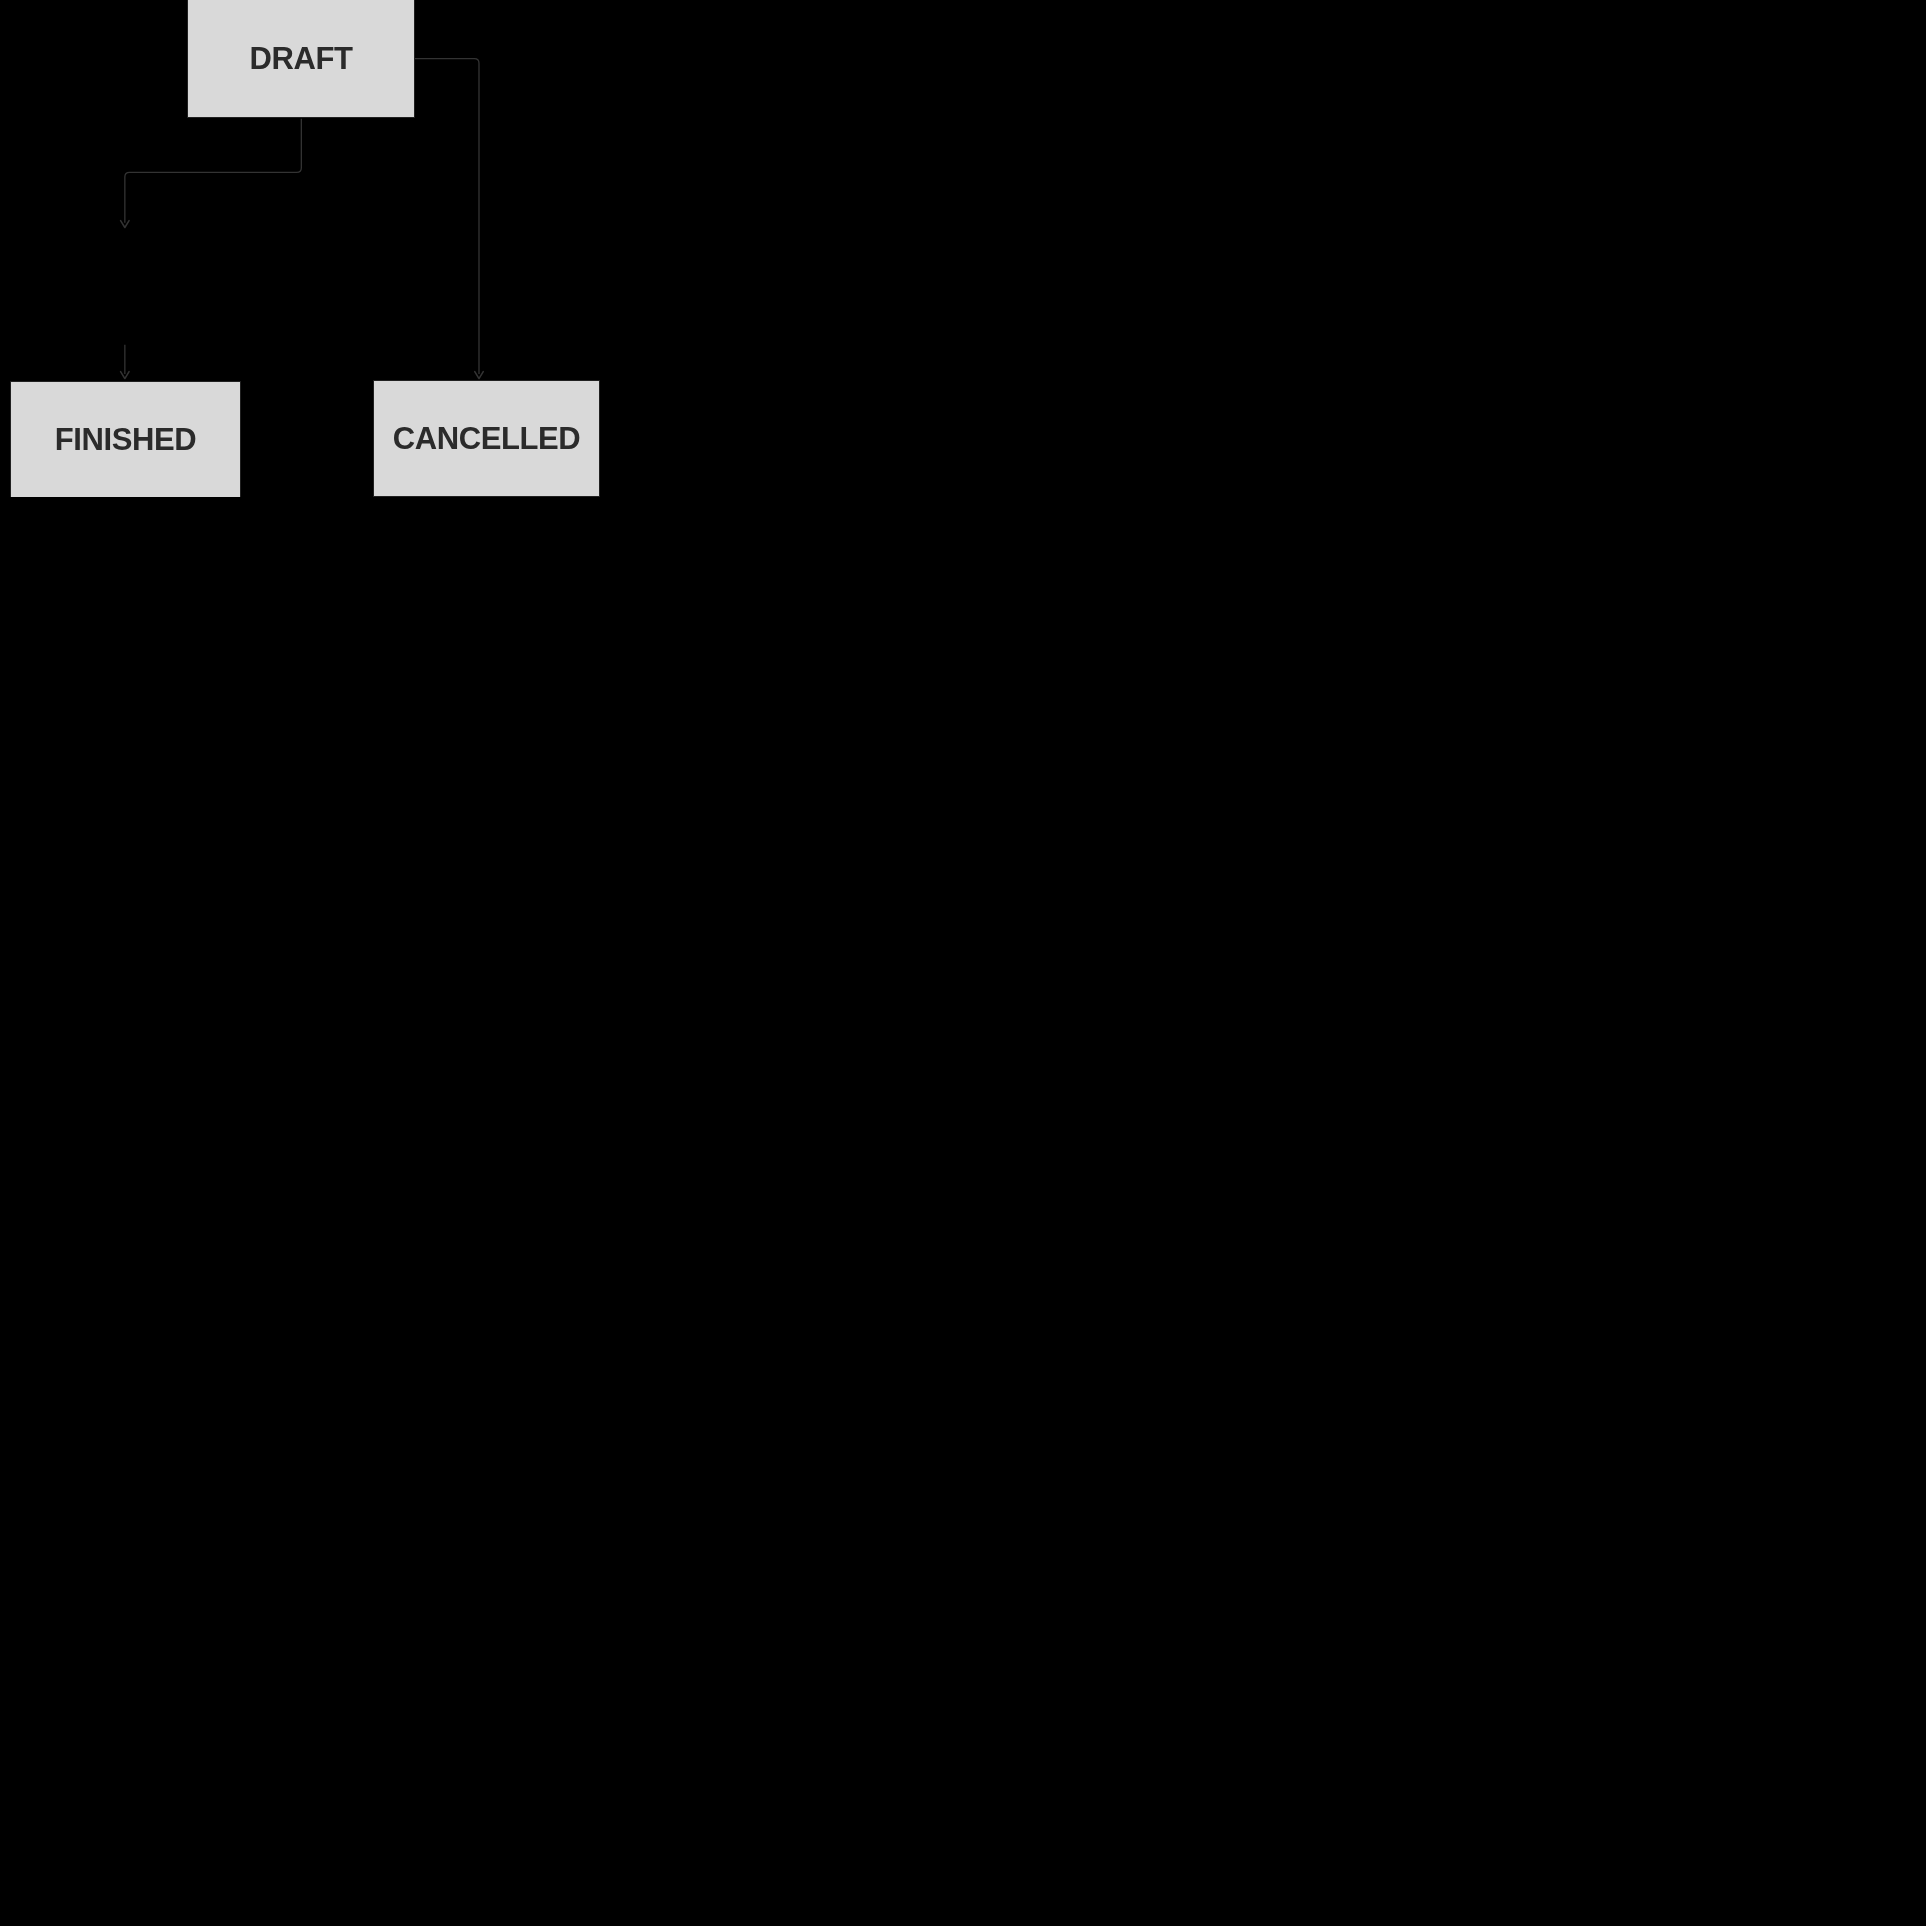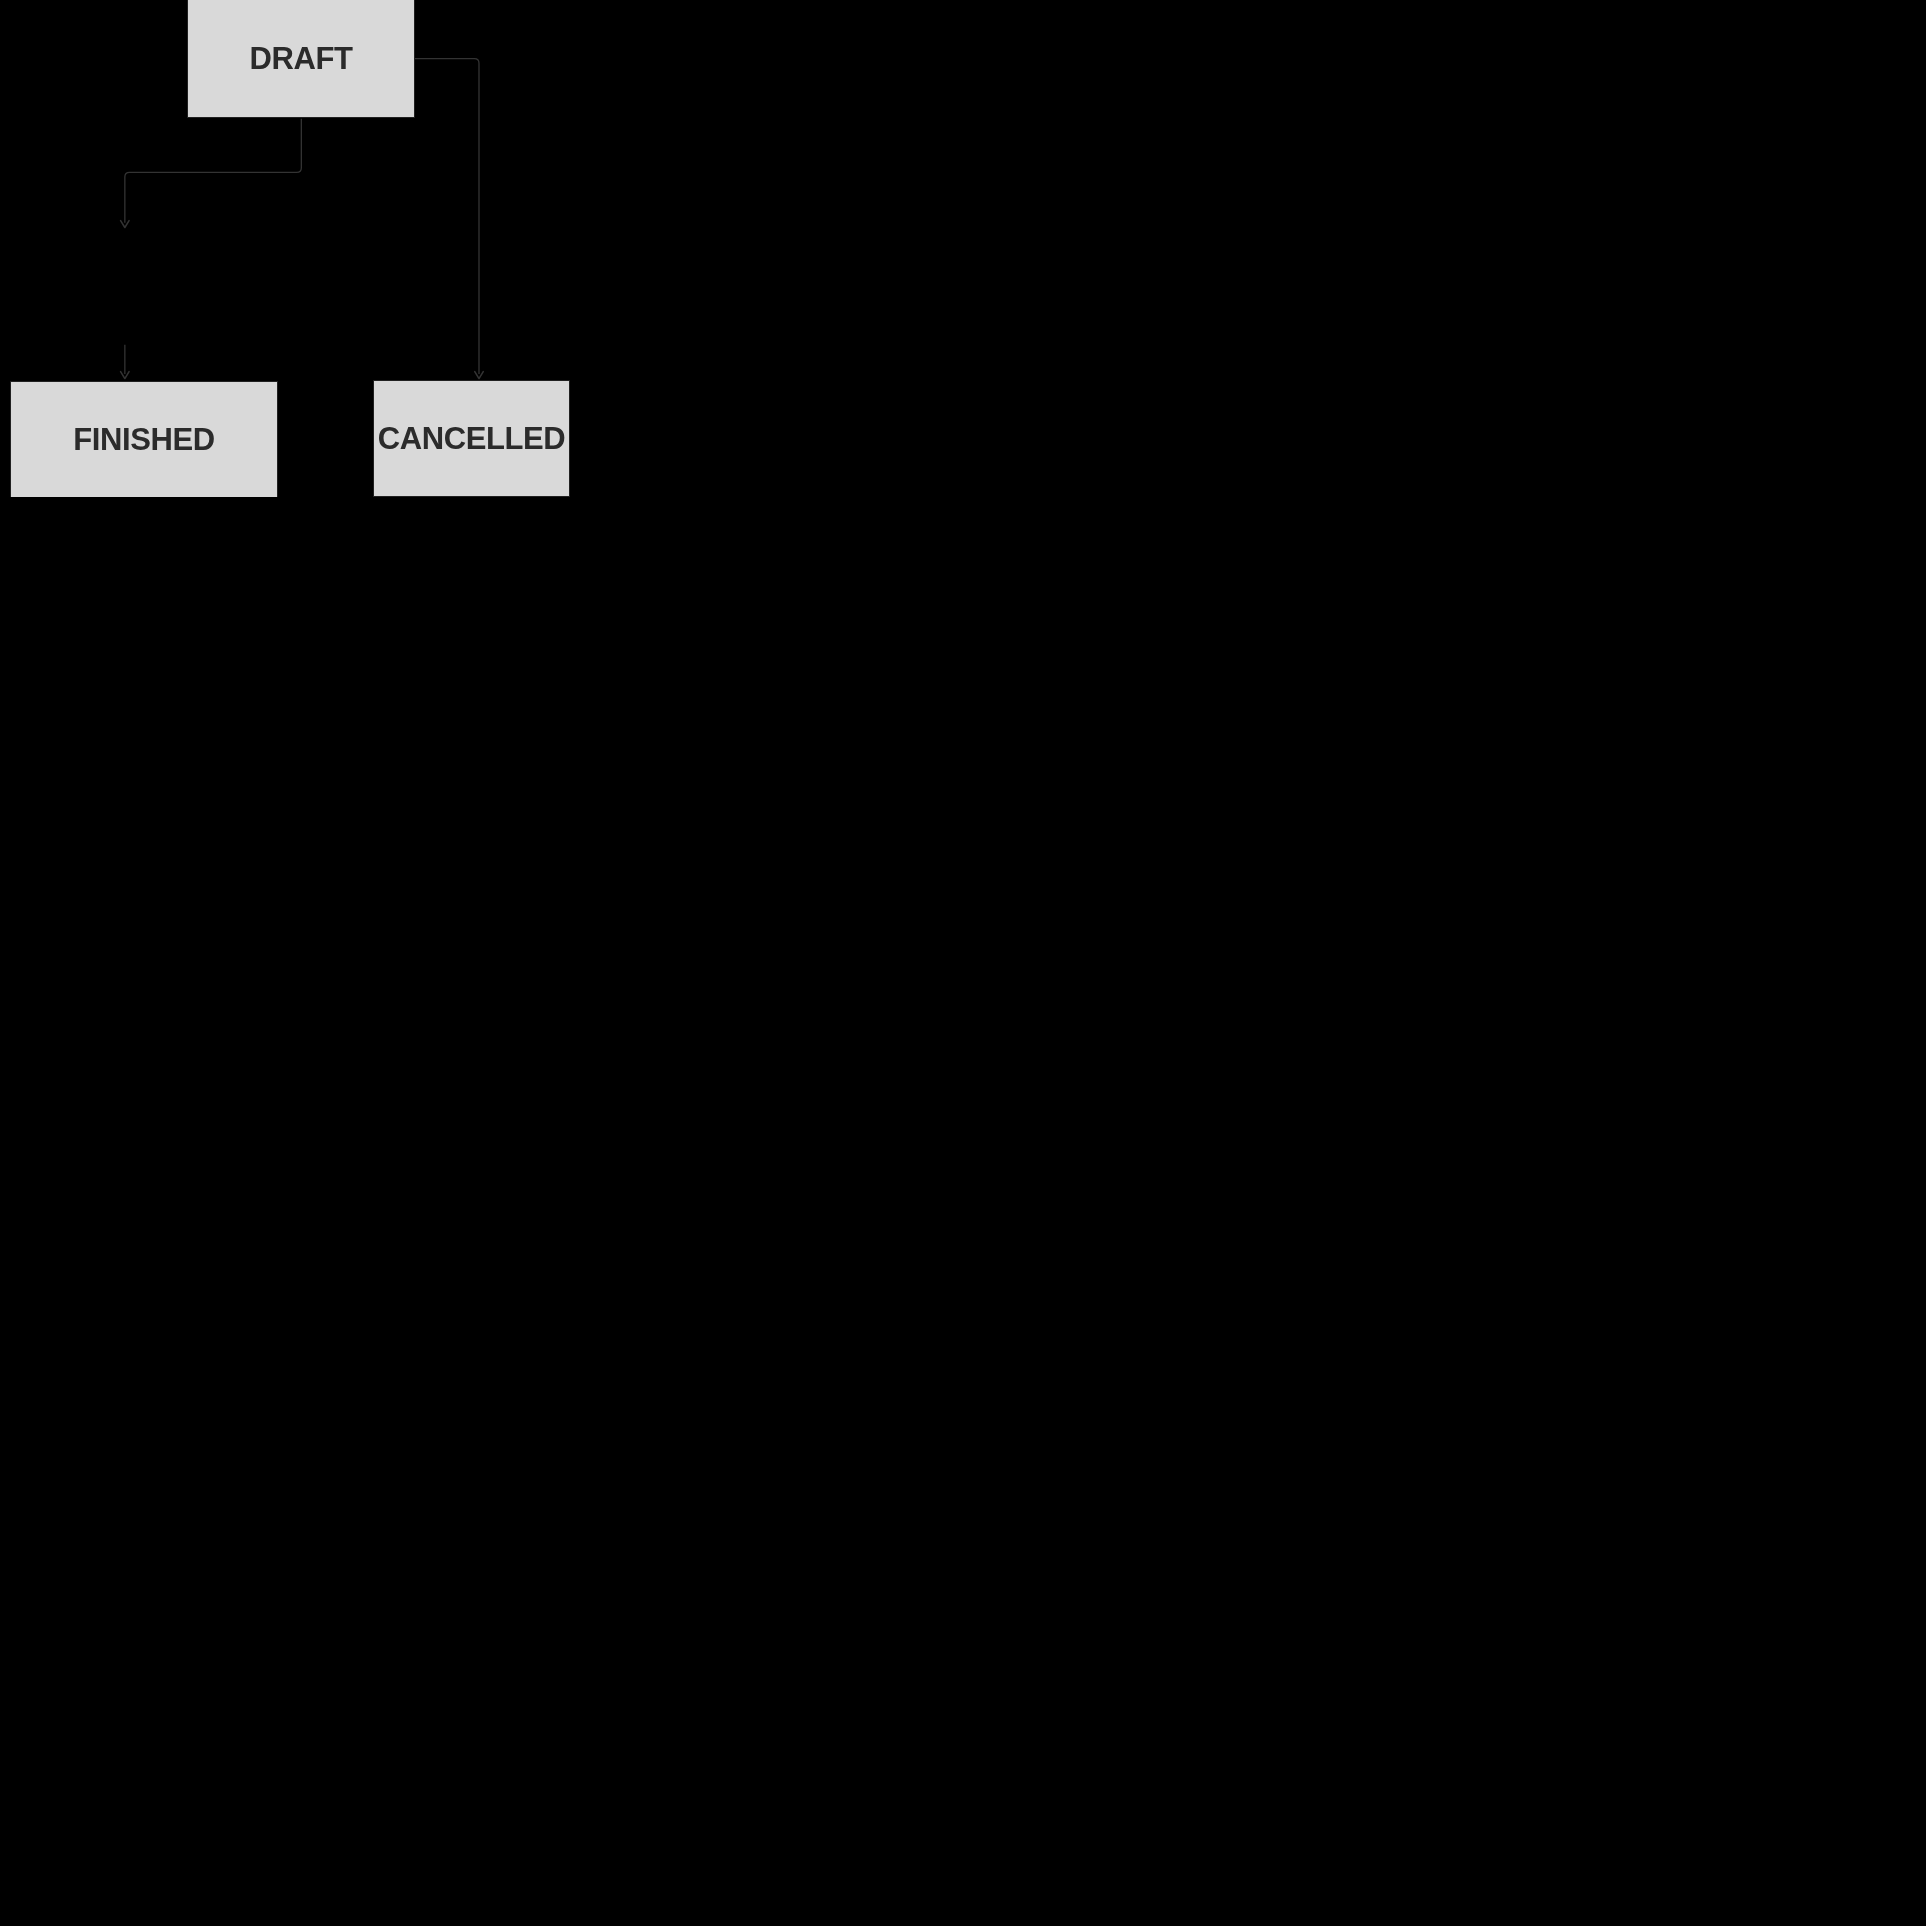--- a/index.html
+++ b/index.html
@@ -28,22 +28,22 @@
   .node .label {
     font-size: 31px;
     font-weight: 700;
     letter-spacing: -0.4px;
     color: var(--node-text, #2b2b2b);
     white-space: nowrap;
     user-select: none;
   }
   .node-draft      { left: 177px; top: -0.8px;   width: 228px; height: 119px; }
   .node-inprogress { left: 0px;   top: 231px;  width: 231px; height: 113px; }
-  .node-finished   { left: 0px;   top: 381px;  width: 268px; height: 117px; }
-  .node-cancelled  { left: 363px; top: 380px;  width: 197px; height: 117px; }
+  .node-finished   { left: 0px;   top: 381px;  width: 231px; height: 117px; }
+  .node-cancelled  { left: 363px; top: 380px;  width: 227px; height: 117px; }
   .edges {
     position: absolute;
     inset: 0;
     width: 100%;
     height: 100%;
     pointer-events: none;
   }
   .edges path, .edges polyline {
     fill: none;
     stroke: var(--edge, #333);

